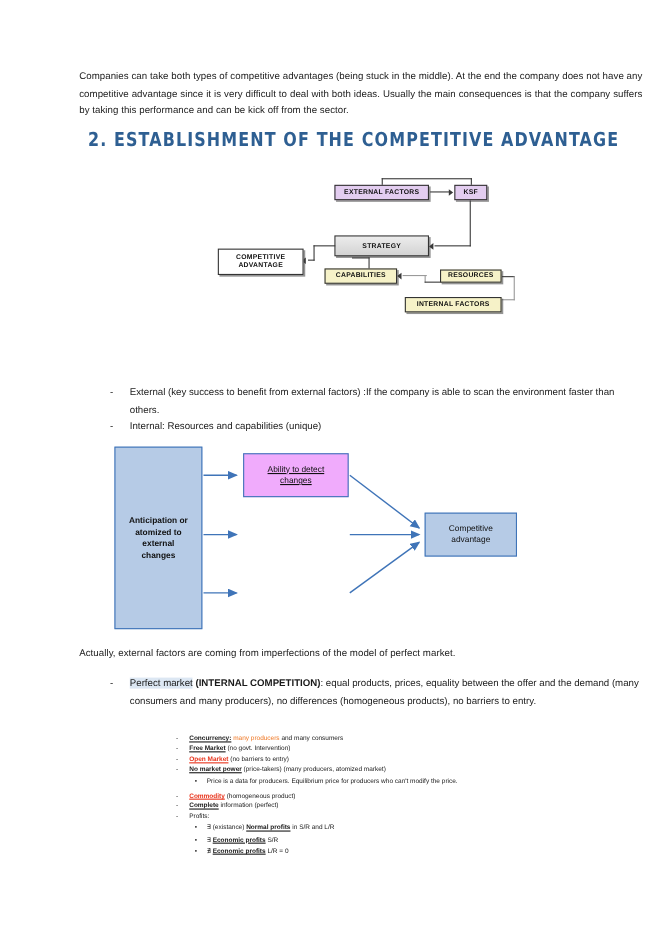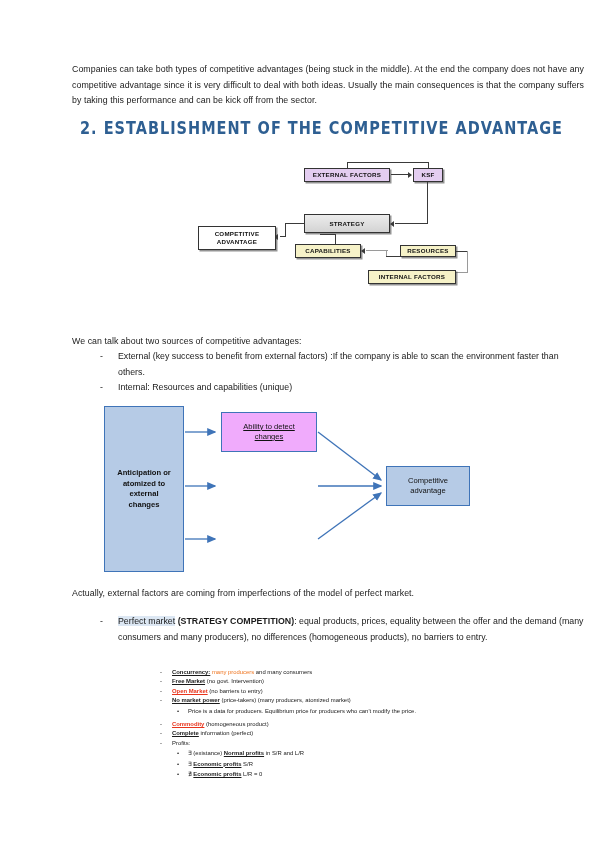--- a/index.html
+++ b/index.html
@@ -164,21 +164,20 @@
       <div>
         <div>COMPETITIVE</div>
         <div>ADVANTAGE</div>
       </div>
     </div>
     <div class="nb yellow" id="d1-capab">CAPABILITIES</div>
     <div class="nb yellow" id="d1-resources">RESOURCES</div>
     <div class="nb yellow" id="d1-internal">INTERNAL FACTORS</div>
   </div>
 
-  <div class="para" id="para-two-sources">We can talk about two sources of competitive advantages:</div>
 
   <div class="bullets" style="top:349px;">
     <div class="bi">
       <span class="dash">-</span>
       <span>External (key success to benefit from external factors) :If the company is able to scan the environment faster than others.</span>
     </div>
     <div class="bi">
       <span class="dash">-</span>
       <span>Internal: Resources and capabilities (unique)</span>
     </div>
@@ -223,21 +222,21 @@
         <div>advantage</div>
       </div>
     </div>
   </div>
 
   <div class="para" id="para-actually">Actually, external factors are coming from imperfections of the model of perfect market.</div>
 
   <div class="bullets" id="bul-perfect">
     <div class="bi">
       <span class="dash">-</span>
-      <span class="hl">Perfect market</span><span style="font-weight:700"> (STRATEGY COMPETITION)</span><span>: equal products, prices, equality between the offer and the demand (many consumers and many producers), no differences (homogeneous products), no barriers to entry.</span>
+      <span class="hl">Perfect market</span><span style="font-weight:700"> (INTERNAL COMPETITION)</span><span>: equal products, prices, equality between the offer and the demand (many consumers and many producers), no differences (homogeneous products), no barriers to entry.</span>
     </div>
   </div>
 
   <div id="smalllist">
 
     <div class="l1">
       <span class="dash">-</span>
       <span class="bu">Concurrency:</span><span class="orange"> many producers</span><span> and many consumers</span>
     </div>
 

